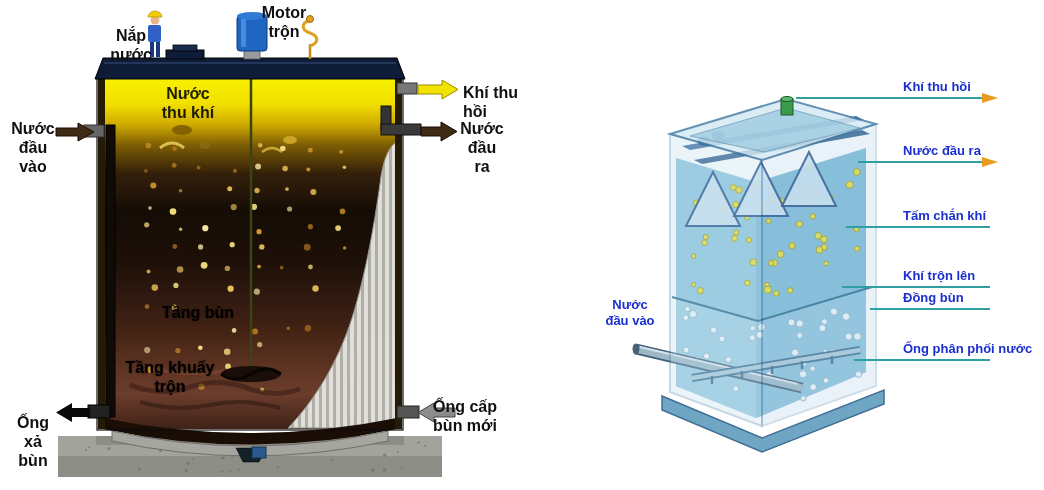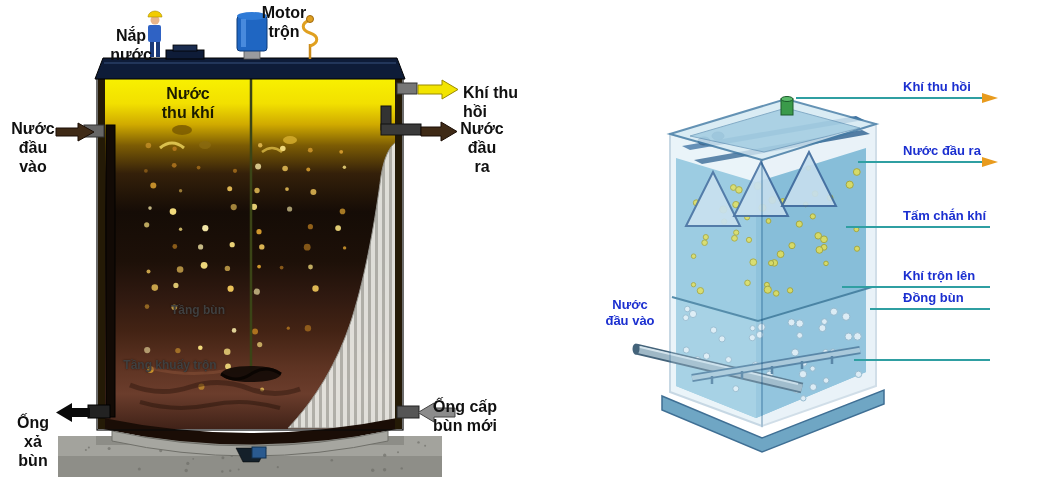--- a/index.html
+++ b/index.html
@@ -2,21 +2,21 @@
 <html style="--gas-yellow: #f2e400; --label-blue: #1b2fd0; --callout-teal: #2f9fa2; --arrow-orange: #e89b1e; --inlet-brown: #3f2a16; --gas-dot: #e6df3d; --gas-dot-edge: #a09a12; --sludge-dot: #eef6fb; --sludge-dot-edge: #8fb4c9;"><head>
 <meta charset="utf-8">
 <style>
   html,body{margin:0;padding:0;background:#fff;}
   .canvas{position:relative;width:1044px;height:490px;background:#ffffff;overflow:hidden;
           font-family:"Liberation Sans",sans-serif;}
   .canvas svg{position:absolute;left:0;top:0;}
   .lbl{position:absolute;font-weight:bold;font-size:16px;line-height:1.2;
        text-align:center;color:#101010;white-space:normal;}
   .lbl.left{text-align:left;}
-  .lbl.white{color:#404040;font-size:12px;font-weight:bold;text-shadow:0 0 2px rgba(0,0,0,.6);}
+  .lbl.white{color:#000000;font-size:16px;font-weight:bold;text-shadow:0 0 2px rgba(0,0,0,.6);}
   .lbl.onyellow{color:#1c1c00;}
   .rlbl{position:absolute;font-weight:bold;font-size:13px;line-height:1.2;
         text-align:left;color:var(--label-blue,#1b2fd0);}
   .rlbl.ctr{text-align:center;}
 </style>
 </head>
 <body>
 
 <div class="canvas">
 
@@ -435,16 +435,17 @@
 <div class="rlbl" style="left:903px;top:79px;width:100px;">Khí thu hồi</div>
 
 <div class="rlbl" style="left:903px;top:143px;width:100px;">Nước đầu ra</div>
 
 <div class="rlbl" style="left:903px;top:208px;width:110px;">Tấm chắn khí</div>
 
 <div class="rlbl" style="left:903px;top:268px;width:110px;">Khí trộn lên</div>
 
 <div class="rlbl" style="left:903px;top:290px;width:90px;">Đồng bùn</div>
 
+<div class="rlbl" style="left:903px;top:341px;width:140px;">Ống phân phối nước</div>
 
 <div class="rlbl ctr" style="left:601px;top:297px;width:58px;">Nước đầu vào</div>
 
 </div>
 
 </body></html>

